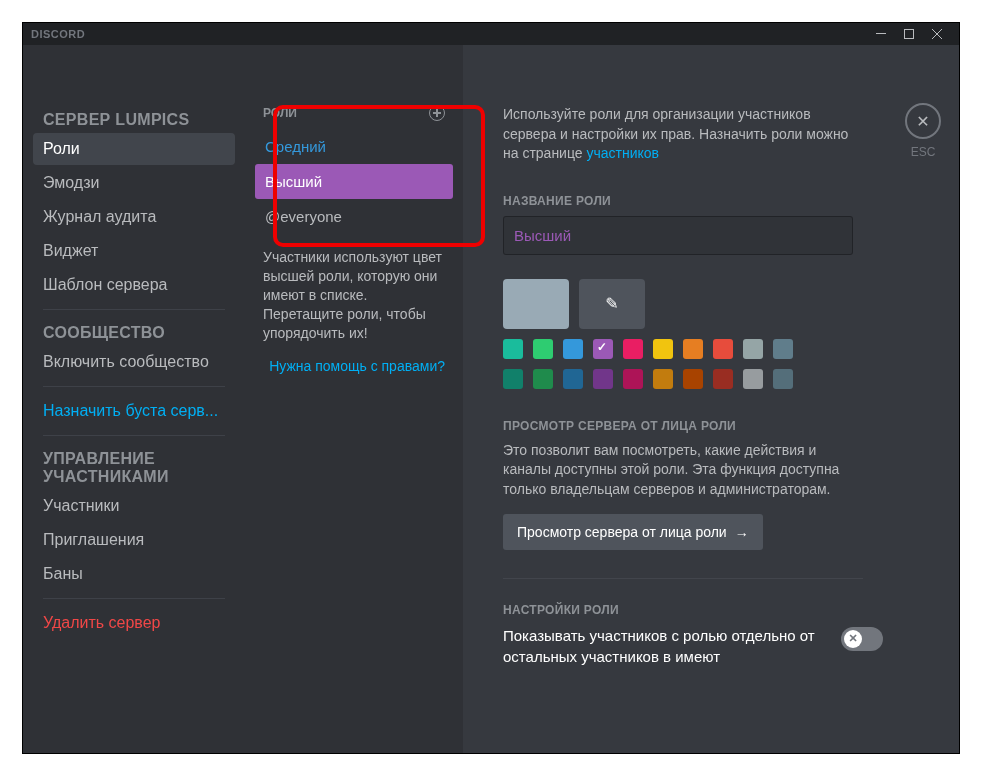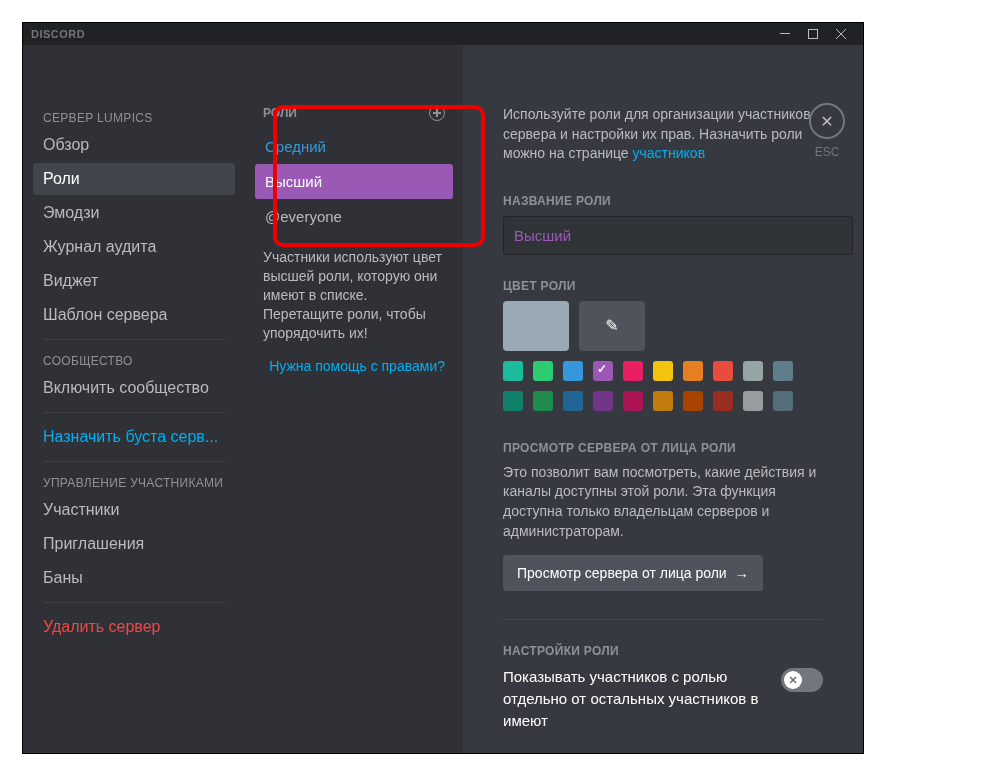--- a/index.html
+++ b/index.html
@@ -1,24 +1,24 @@
 <!DOCTYPE html>
 <html><head>
 <meta charset="utf-8">
 <style>
 * { margin:0; padding:0; box-sizing:border-box; font-family:"Whitney","Helvetica Neue",Helvetica,Arial,sans-serif; -webkit-font-smoothing:antialiased; }
 body { background:#fff; width:990px; height:776px; overflow:hidden; }
-.frame { position:absolute; left:22px; top:22px; width:842px; height:732px; background:#202225; border:1px solid #000; }
+.frame { position:absolute; left:22px; top:22px; width:938px; height:732px; background:#202225; border:1px solid #000; }
 .titlebar { height:22px; background:#202225; display:flex; align-items:center; padding:0 8px; color:#72767d; font-size:11px; font-weight:700; letter-spacing:0.5px; }
 .titlebar .spacer{flex:1;}
 .winbtn{width:28px;height:22px;display:flex;align-items:center;justify-content:center;color:#b9bbbe;}
 .app{position:absolute;left:0;right:0;top:22px;bottom:0;display:flex;background:#36393f;}
 
 .sidebar{width:222px;background:#2f3136;padding:60px 10px 0 10px;overflow:hidden;}
-.cat{color:#8e9297;font-size:12px;font-weight:400;text-transform:uppercase;padding:6px 10px 4px;letter-spacing:.3px;}
+.cat{color:#8e9297;font-size:16px;font-weight:700;text-transform:uppercase;padding:6px 10px 4px;letter-spacing:.3px;}
 .navitem{color:#b9bbbe;font-size:16px;padding:7px 10px;border-radius:4px;margin-bottom:2px;cursor:pointer;}
 .navitem.sel{background:rgba(79,84,92,.6);color:#fff;}
 .navitem.link{color:#00aff4;}
 .navitem.danger{color:#f04747;}
 .sep{height:1px;background:rgba(79,84,92,.48);margin:8px 10px;}
 
 .rolescol{width:218px;padding:60px 0 0 0;background:#2f3136;position:relative;}
 .rolespanel{margin:0 10px;}
 .roleshdr{display:flex;align-items:center;justify-content:space-between;color:#8e9297;font-size:12px;font-weight:700;padding:0 8px 8px;}
 .addicon{width:16px;height:16px;border:1px solid #8e9297;border-radius:50%;position:relative;}
@@ -81,21 +81,20 @@
           <line x1="10" y1="0" x2="0" y2="10" stroke="currentColor"></line>
         </svg>
       </div>
   </div>
 
   <div class="app">
 
     <div class="sidebar">
       <div class="cat">СЕРВЕР LUMPICS</div>
       <div id="nav-a">
-          <div class="navitem">Обзор</div>
           <div class="navitem sel">Роли</div>
           <div class="navitem">Эмодзи</div>
           <div class="navitem">Журнал аудита</div>
           <div class="navitem">Виджет</div>
           <div class="navitem">Шаблон сервера</div>
         </div>
       <div class="sep"></div>
       <div class="cat">СООБЩЕСТВО</div>
       <div class="navitem">Включить сообщество</div>
       <div class="sep"></div>
@@ -134,21 +133,20 @@
       </div>
 
       <div class="intro">
         <span>Используйте роли для организации участников сервера и настройки их прав. Назначить роли можно на странице </span><a href="#">участников</a>
       </div>
 
       <div class="lbl">НАЗВАНИЕ РОЛИ</div>
       <div class="txtinput">Высший</div>
 
       <div class="colorsec">
-        <div class="lbl">ЦВЕТ РОЛИ</div>
         <div class="bigswatches">
           <div class="bigsw" id="defcolor" style="background: rgb(153, 170, 181);"></div>
           <div class="bigsw" id="customcolor" style="background: rgb(79, 84, 92);">
               <span class="eyedrop">✎</span>
             </div>
         </div>
         <div class="swrow" id="row1">
             <div class="sw" style="background: rgb(26, 188, 156);"></div>
             <div class="sw" style="background: rgb(46, 204, 113);"></div>
             <div class="sw" style="background: rgb(52, 152, 219);"></div>

